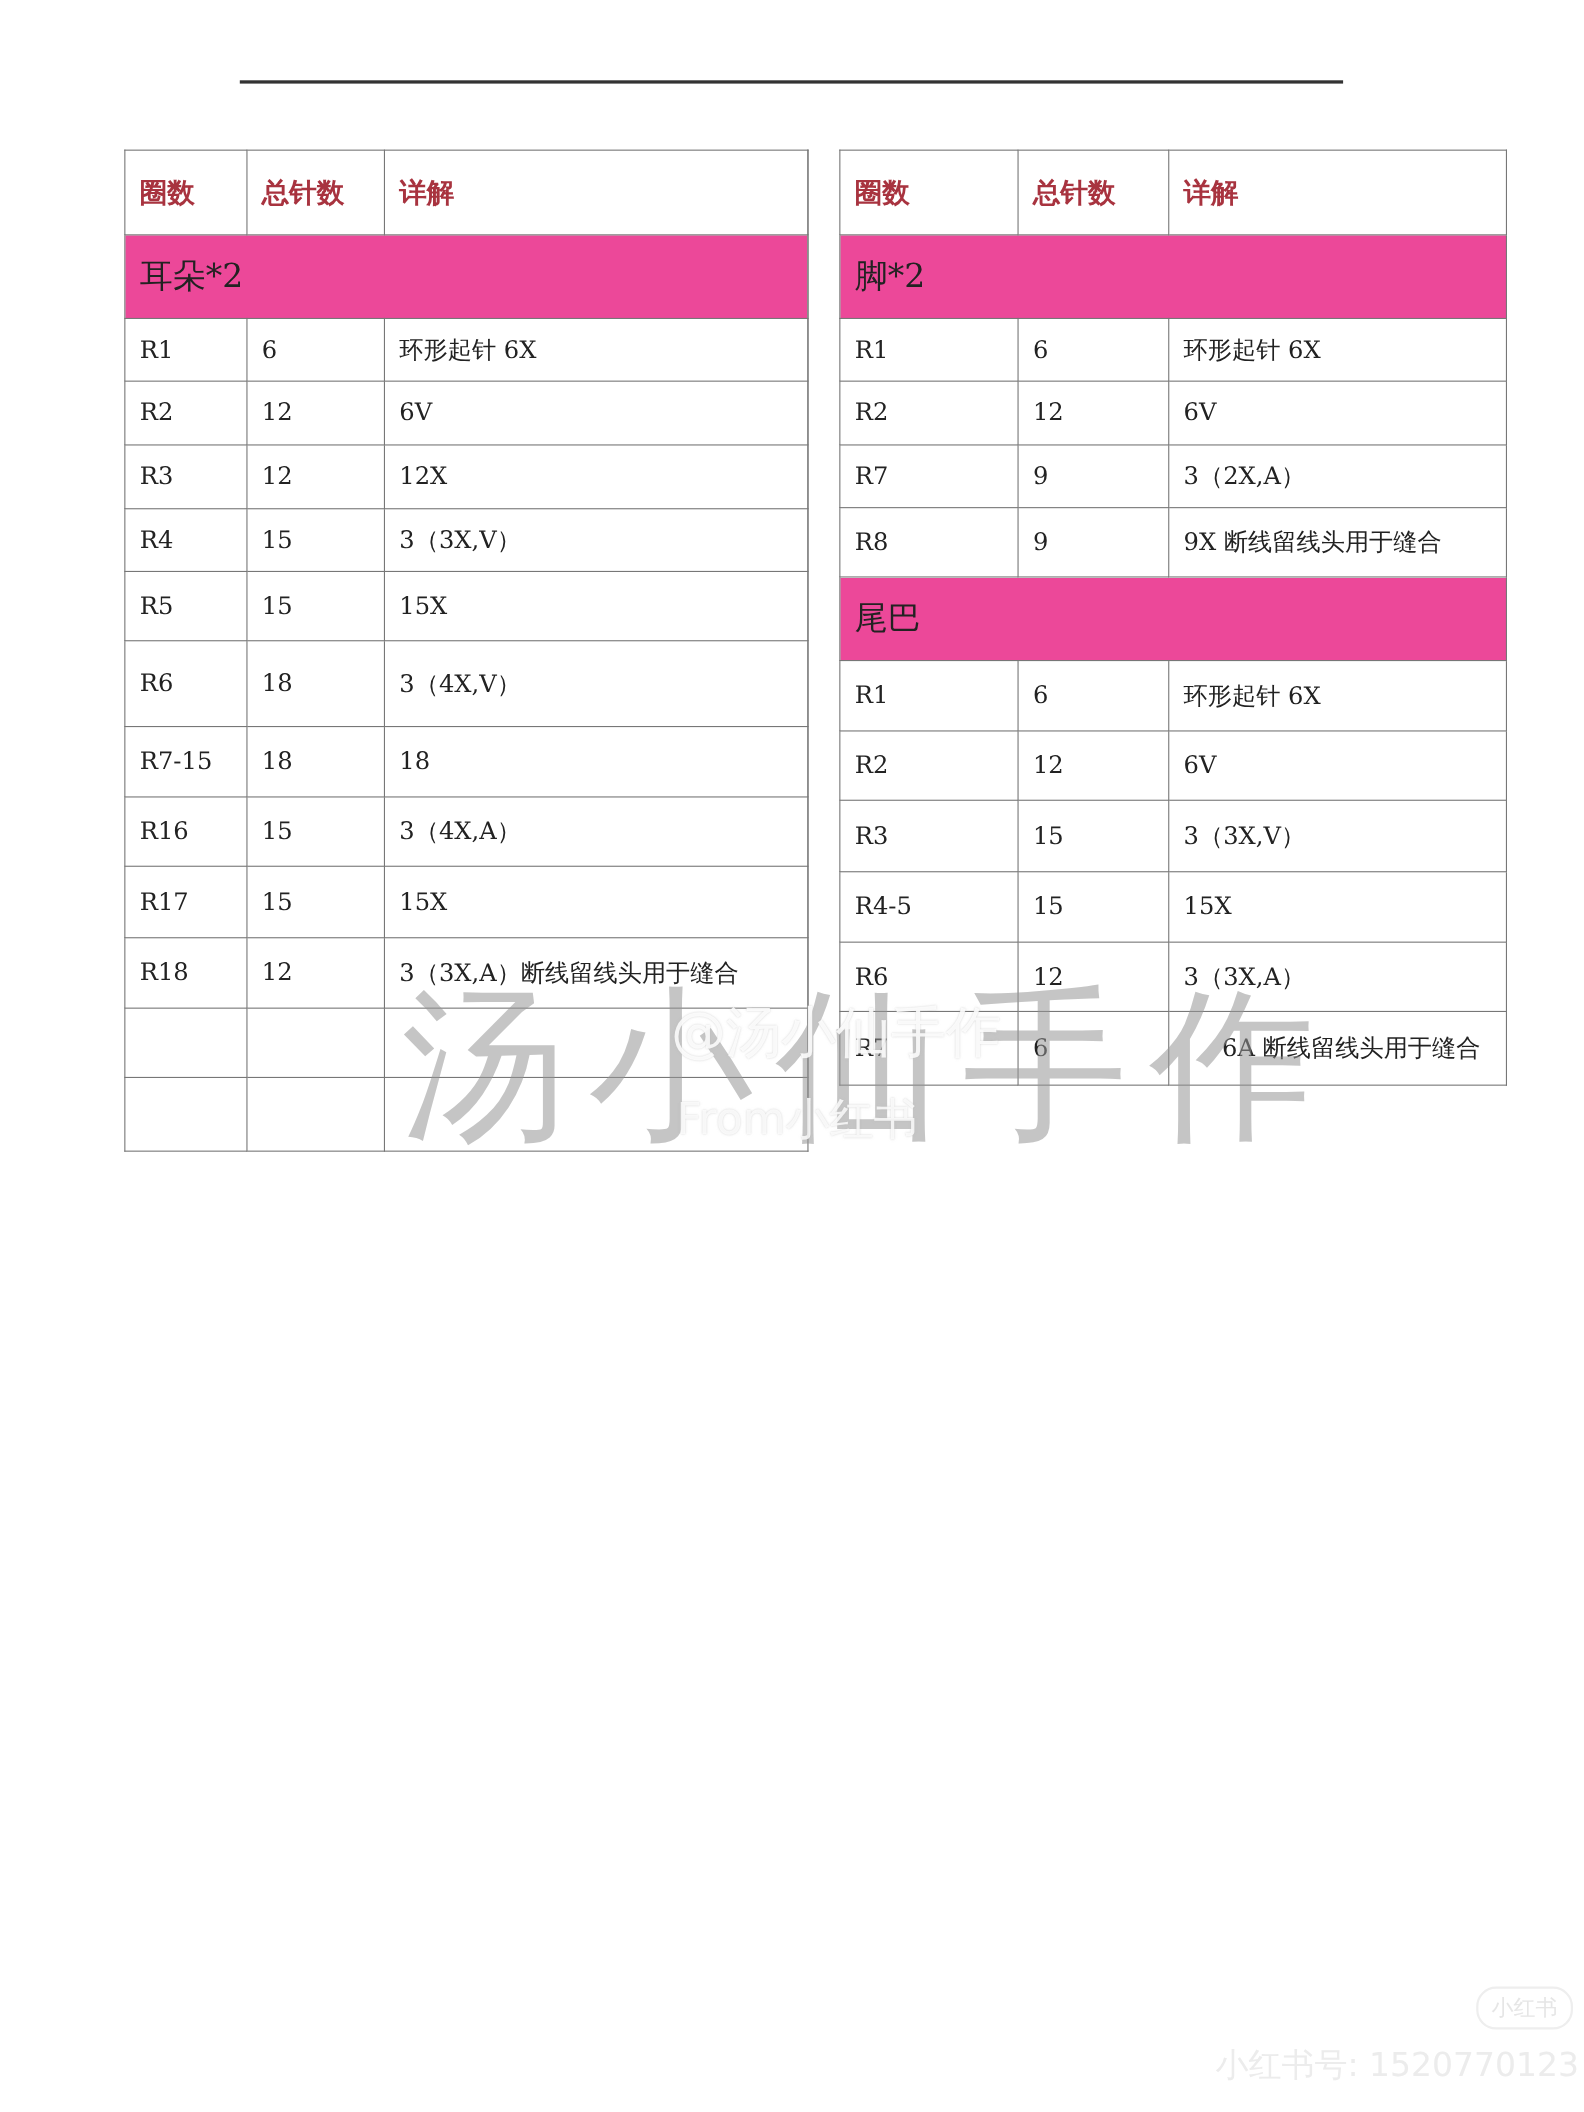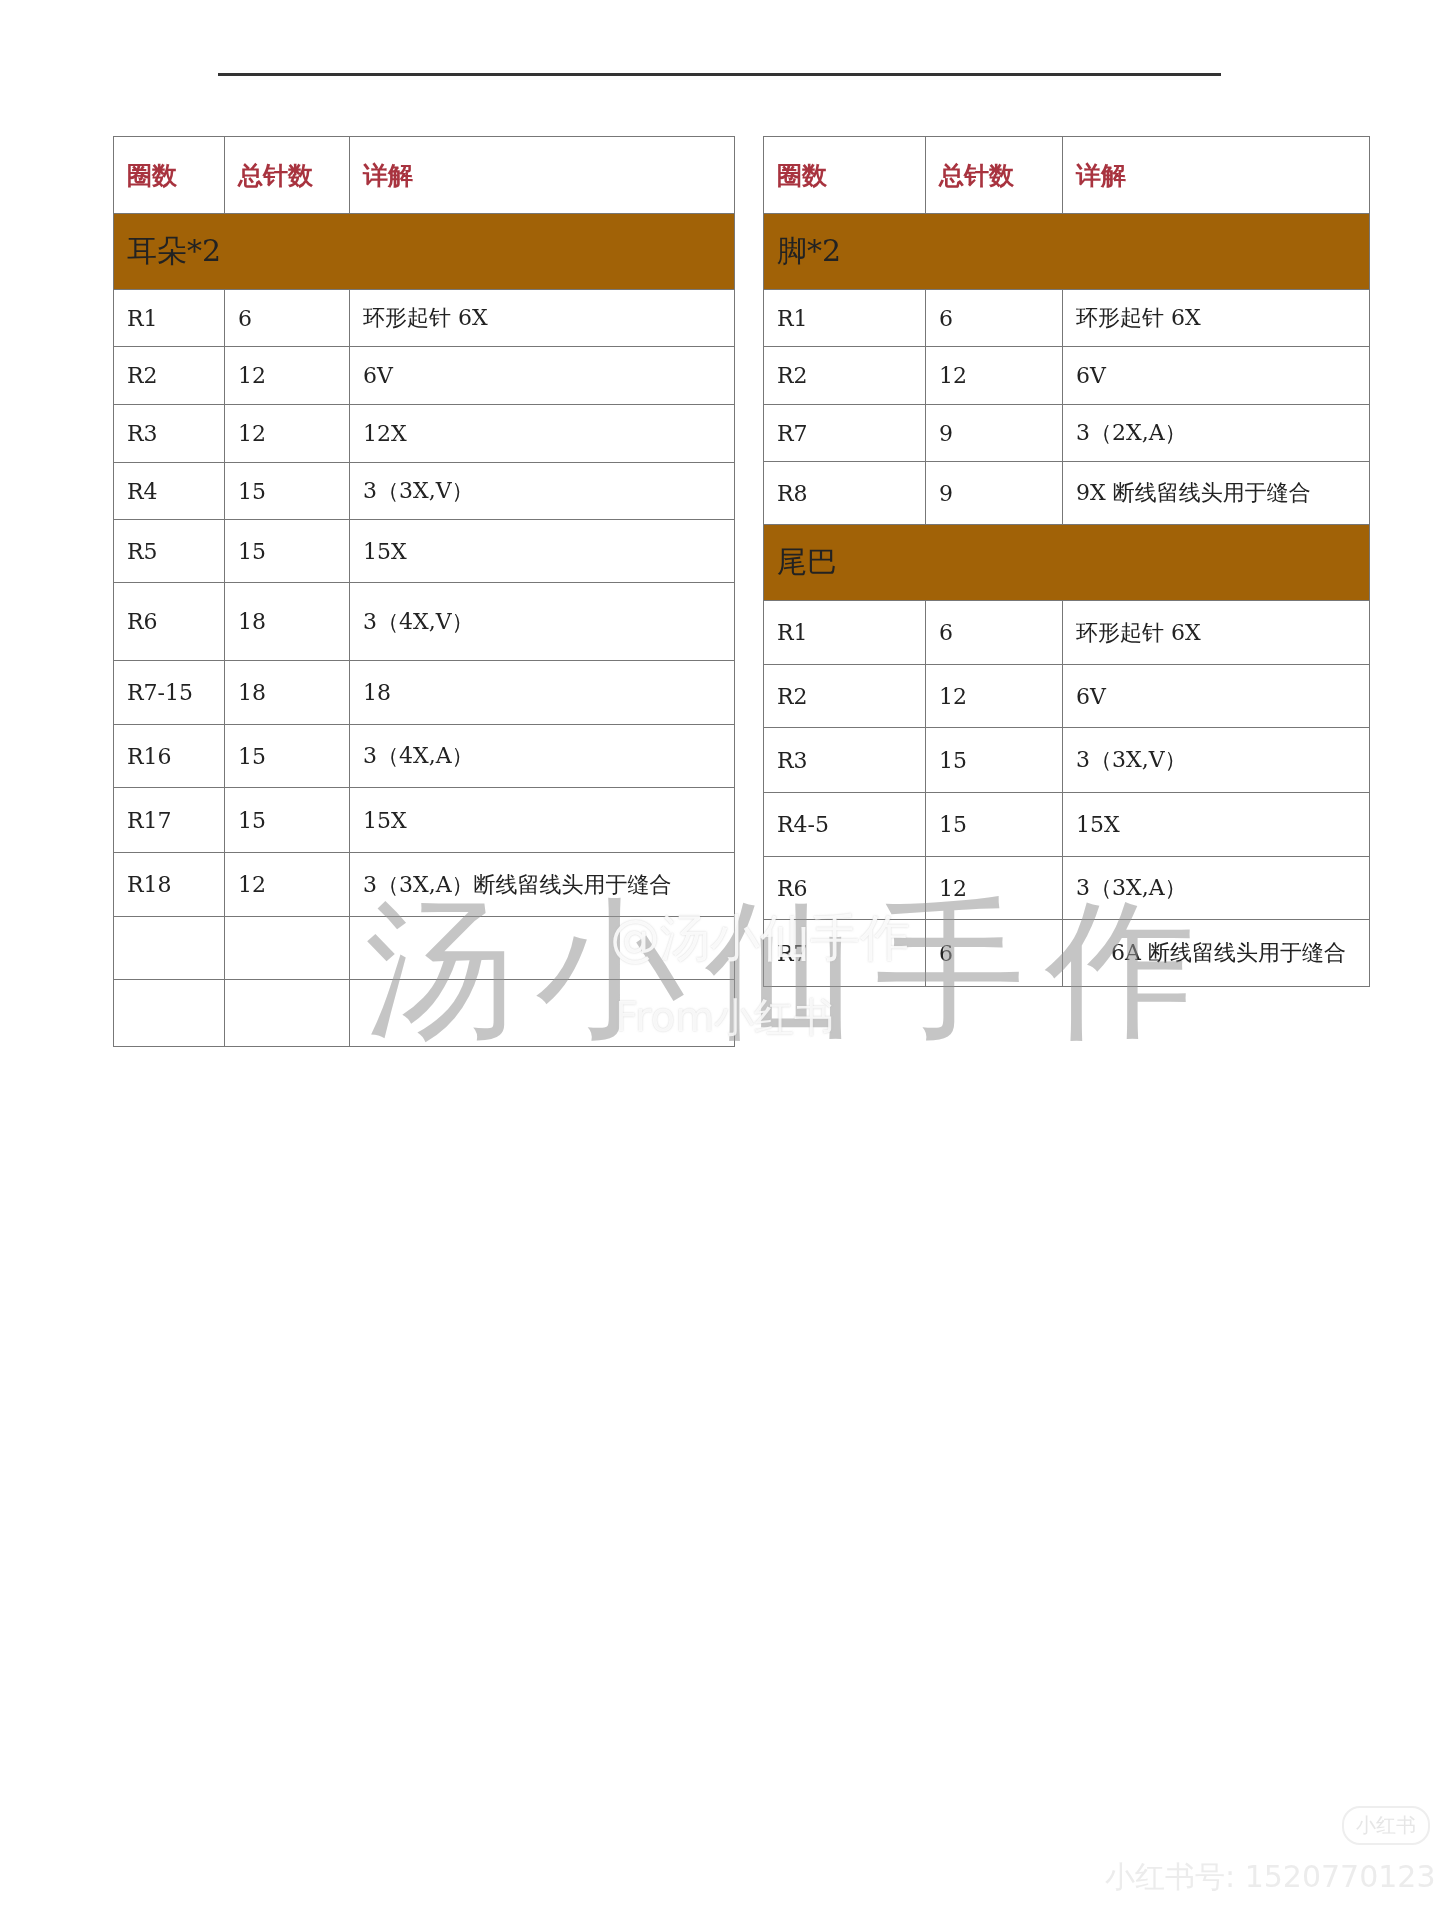--- a/index.html
+++ b/index.html
@@ -2,21 +2,21 @@
 <html><head>
 <meta charset="utf-8">
 <style>
   html, body { margin: 0; padding: 0; background: #ffffff; }
   body { width: 1440px; height: 1920px; position: relative; overflow: hidden;
          font-family: "DejaVu Serif", "Liberation Serif", serif; color: #222; }
   .top-rule { position: absolute; left: 218px; top: 73px; width: 1003px; height: 3px; background: #333; }
   .tbl { position: absolute; top: 136px; border-collapse: collapse; table-layout: fixed; }
   .tbl td { border: 1.5px solid #777; padding: 0 0 0 13px; vertical-align: middle; font-size: 22px; white-space: nowrap; overflow: hidden; }
   .tbl tr.hdr td { height: 76px; color: #a8333f; font-weight: bold; font-size: 25px; }
-  .tbl tr.sec td { height: 75px; background: #a16207; font-size: 30px; color: #222; }
+  .tbl tr.sec td { height: 75px; background: #ec4899; font-size: 30px; color: #222; }
   .tbl .detail { font-weight: normal; }
   #left-table { left: 113px; }
   #right-table { left: 763px; }
   #left-table col.c1 { width: 111px; } #left-table col.c2 { width: 125px; } #left-table col.c3 { width: 385px; }
   #right-table col.c1 { width: 162px; } #right-table col.c2 { width: 137px; } #right-table col.c3 { width: 307px; }
   .gap-line { position: absolute; left: 734px; top: 136px; width: 1px; height: 898px; border-left: 1.5px solid #777; }
   .watermark { position: absolute; left: 365px; top: 895px; font-size: 150px; color: rgba(150,150,150,0.55);
                font-family: Liberation Serif, serif; letter-spacing: 20px; pointer-events: none; white-space: nowrap; line-height: 1; }
   .wm-handle { position: absolute; left: 610px; top: 905px; font-size: 50px; color: rgba(255,255,255,0.85);
                font-family: "DejaVu Sans", sans-serif; white-space: nowrap; text-shadow: 0 0 2px rgba(180,180,180,0.6); }

